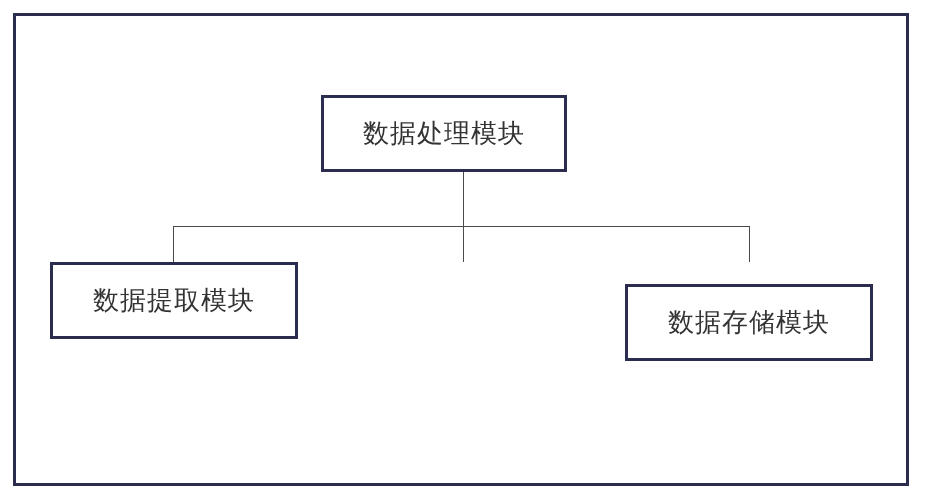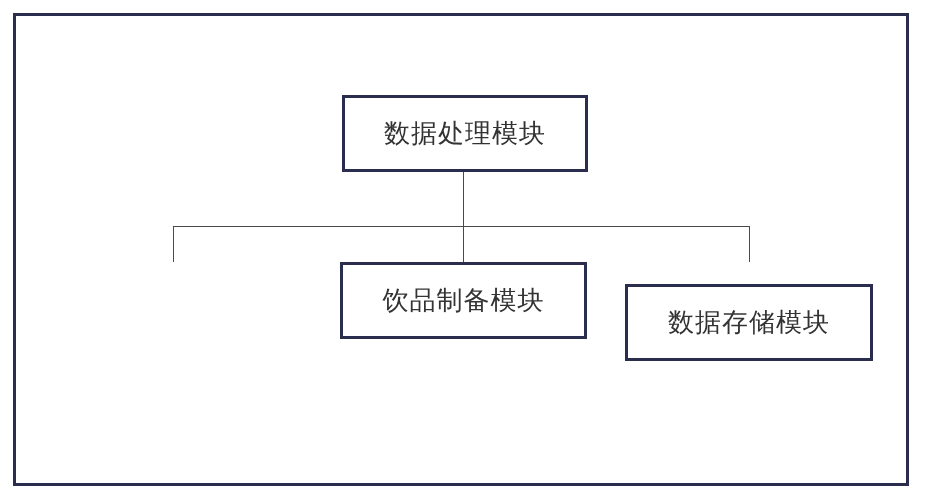--- a/index.html
+++ b/index.html
@@ -33,21 +33,21 @@
     display: flex;
     align-items: center;
     justify-content: center;
   }
   .node-label {
     font-size: 26px;
     color: #333333;
     letter-spacing: 1px;
     white-space: nowrap;
   }
-  .node-top    { left: 342px; top: 95px;  width: 246px; height: 77px; }
+  .node-top    { left: 321px; top: 95px;  width: 246px; height: 77px; }
   .node-left   { left: 50px;  top: 262px; width: 248px; height: 77px; }
   .node-middle { left: 340px; top: 262px; width: 247px; height: 77px; }
   .node-right  { left: 625px; top: 262px; width: 248px; height: 77px; margin-top: 22px; }
   .connector {
     position: absolute;
     background: #4a4a4a;
   }
   .stem       { left: 463px; top: 172px; width: 1px;   height: 90px; }
   .hbar       { left: 173px; top: 226px; width: 577px; height: 1px;  }
   .drop-left  { left: 173px; top: 226px; width: 1px;   height: 36px; }
@@ -62,22 +62,22 @@
 
   <div class="connector stem"></div>
   <div class="connector hbar"></div>
   <div class="connector drop-left"></div>
   <div class="connector drop-right"></div>
 
   <div class="node node-top">
     <span class="node-label">数据处理模块</span>
   </div>
 
+  <div class="node node-left">
+    <span class="node-label">数据提取模块</span>
+  </div>
 
-  <div class="node node-middle">
-    <span class="node-label">饮品制备模块</span>
-  </div>
 
   <div class="node node-right">
     <span class="node-label">数据存储模块</span>
   </div>
 
 </div>
 
 </body></html>

